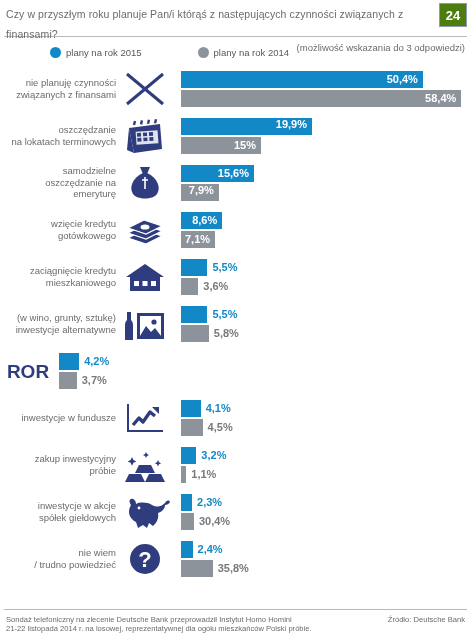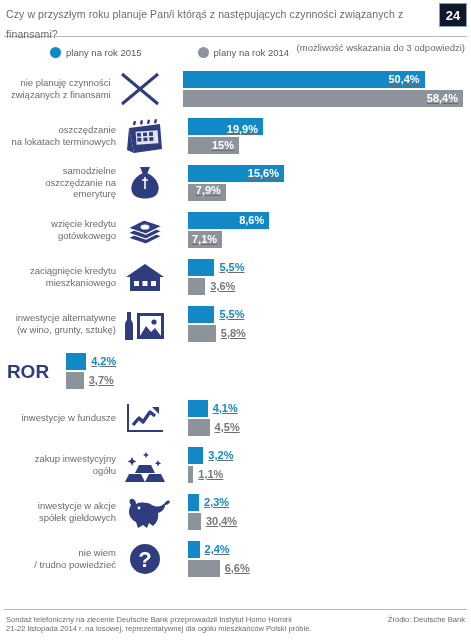--- a/index.html
+++ b/index.html
@@ -14,21 +14,21 @@
   .page{position:relative;width:471px;height:640px;box-sizing:border-box;}
 
   
   .header{position:relative;padding:4px 8px 0 6px;height:30px;}
   .title{
     font-size:10.5px;line-height:20px;color:#6b6b6b;
     width:420px;letter-spacing:.1px;
   }
   .badge{
     position:absolute;right:4px;top:3px;
-    width:26px;height:22px;background:#0f172a;
+    width:26px;height:22px;background:#4d7c0f;
     color:#ffffff;font-size:13px;font-weight:bold;
     display:flex;align-items:center;justify-content:center;
     border:1px solid #8f9ab8;
   }
   .rule{height:1px;background:#b9b9b9;margin:2px 4px 0 4px;}
 
   
   .legend{
     position:relative;height:22px;padding:4px 8px 0 6px;
     display:flex;align-items:center;
@@ -54,21 +54,21 @@
   }
   .row-icon{
     width:58px;height:44px;display:flex;align-items:center;justify-content:flex-start;
     flex:0 0 58px;
   }
   .row-icon svg{display:block;}
   .bars{
     position:relative;flex:1;height:44px;
     display:flex;flex-direction:column;justify-content:center;
   }
-  .barline{height:17px;display:flex;align-items:center;margin:1px 8px;text-decoration:underline;}
+  .barline{height:17px;display:flex;align-items:center;margin:1px 1px;}
   .bar{height:17px;display:block;}
   .bar.blue{background:#1289c6;}
   .bar.grey{background:#8c939b;}
   .val{
     font-size:11px;font-weight:bold;white-space:nowrap;
   }
   .val.inside{color:#ffffff;margin-left:-6px;transform:translateX(-2px);}
   .val.outside-blue{color:#1289c6;margin-left:5px;}
   .val.outside-grey{color:#77797c;margin-left:5px;}
 
@@ -143,46 +143,46 @@
         <rect x="15.4" y="22" width="4" height="3.6" transform="rotate(-4 17 24)"></rect>
         <rect x="21.4" y="21.6" width="4" height="3.6" transform="rotate(-4 23 23)"></rect>
         <rect x="27.4" y="21.2" width="4" height="3.6" transform="rotate(-4 29 23)"></rect>
       </g>
       <path d="M12 9 L13 5 M19 8.4 L20 4.4 M26 7.8 L27 3.8 M33 7.2 L34 3.2" stroke="#2f3c7e" stroke-width="2.4" fill="none"></path>
       <path d="M7 12 L5 34 L12 37 Z" fill="#2f3c7e"></path>
     </svg>
         </div>
         <div class="bars">
           <div class="barline">
-            <div class="bar blue" title="19,9%" style="width: 75px; position: relative; display: flex; align-items: flex-end; justify-content: flex-end;">
+            <div class="bar blue" title="19,9%" style="width: 91px; position: relative; display: flex; align-items: flex-start; justify-content: flex-end; padding-left: 40px;">
               <span class="val inside" style="margin-right: 5px; margin-left: 0px; transform: none;">19,9%</span>
             </div>
           </div>
           <div class="barline">
-            <div class="bar grey" title="15%" style="width: 51px; position: relative; display: flex; align-items: center; justify-content: flex-end;">
+            <div class="bar grey" title="15%" style="width: 80px; position: relative; display: flex; align-items: center; justify-content: flex-end;">
               <span class="val inside" style="margin-right: 5px; margin-left: 0px; transform: none;">15%</span>
             </div>
           </div>
         </div>
       </div>
       <div class="row">
         <div class="row-label">
           <div>samodzielne</div>
           <div>oszczędzanie na emeryturę</div>
         </div>
         <div class="row-icon">
           <svg width="46" height="40" viewBox="0 0 46 40">
       <path d="M18 4 L28 4 L25 11 L21 11 Z" fill="#2f3c7e"></path>
       <path d="M21 10 C10 15 7 25 11 31 C15 37 31 37 35 31 C39 25 36 15 25 10 Z" fill="#2f3c7e"></path>
       <path d="M23 14 L23 26 M20 17 L26 17" stroke="#ffffff" stroke-width="1.6"></path>
     </svg>
         </div>
         <div class="bars">
           <div class="barline">
-            <div class="bar blue" title="15,6%" style="width: 96px; position: relative; display: flex; align-items: center; justify-content: flex-end;">
+            <div class="bar blue" title="15,6%" style="width: 73px; position: relative; display: flex; align-items: center; justify-content: flex-end;">
               <span class="val inside" style="margin-right: 5px; margin-left: 0px; transform: none;">15,6%</span>
             </div>
           </div>
           <div class="barline">
             <div class="bar grey" title="7,9%" style="width: 37.92px; position: relative; display: flex; align-items: flex-start; justify-content: flex-end;">
               <span class="val inside" style="margin-right: 5px; margin-left: 0px; transform: none;">7,9%</span>
             </div>
           </div>
         </div>
       </div>
@@ -196,21 +196,21 @@
       <g fill="#2f3c7e" stroke="#ffffff" stroke-width="1.2">
         <path d="M6 28 L22 20 L40 26 L24 34 Z"></path>
         <path d="M6 23 L22 15 L40 21 L24 29 Z"></path>
         <path d="M6 18 L22 10 L40 16 L24 24 Z"></path>
       </g>
       <ellipse cx="23" cy="17" rx="4.5" ry="2.6" fill="#ffffff"></ellipse>
     </svg>
         </div>
         <div class="bars">
           <div class="barline">
-            <div class="bar blue" title="8,6%" style="width: 41.28px; position: relative; display: flex; align-items: center; justify-content: flex-end; padding-left: 40px;">
+            <div class="bar blue" title="8,6%" style="width: 41.28px; position: relative; display: flex; align-items: center; justify-content: flex-end;">
               <span class="val inside" style="margin-right: 5px; margin-left: 0px; transform: none;">8,6%</span>
             </div>
           </div>
           <div class="barline">
             <div class="bar grey" title="7,1%" style="width: 34.08px; position: relative; display: flex; align-items: center; justify-content: flex-end;">
               <span class="val inside" style="margin-right: 5px; margin-left: 0px; transform: none;">7,1%</span>
             </div>
           </div>
         </div>
       </div>
@@ -236,22 +236,22 @@
             <span class="val outside-blue">5,5%</span>
           </div>
           <div class="barline">
             <div class="bar grey" title="3,6%" style="width: 17.28px;"></div>
             <span class="val outside-grey">3,6%</span>
           </div>
         </div>
       </div>
       <div class="row">
         <div class="row-label">
+          <div>(w wino, grunty, sztukę)</div>
           <div>inwestycje alternatywne</div>
-          <div>(w wino, grunty, sztukę)</div>
         </div>
         <div class="row-icon">
           <svg width="46" height="40" viewBox="0 0 46 40">
       <path d="M5 8 L9 8 L9 16 C11 18 11 20 11 22 L11 36 L3 36 L3 22 C3 20 3 18 5 16 Z" fill="#2f3c7e"></path>
       <rect x="15" y="9" width="27" height="26" fill="#2f3c7e"></rect>
       <rect x="18" y="12" width="21" height="20" fill="#ffffff"></rect>
       <circle cx="32" cy="18" r="2.6" fill="#2f3c7e"></circle>
       <path d="M18 32 L24 22 L29 28 L33 24 L39 32 Z" fill="#2f3c7e"></path>
     </svg>
         </div>
@@ -301,21 +301,21 @@
           </div>
           <div class="barline">
             <div class="bar grey" title="4,5%" style="width: 21.6px;"></div>
             <span class="val outside-grey">4,5%</span>
           </div>
         </div>
       </div>
       <div class="row">
         <div class="row-label">
           <div>zakup inwestycyjny</div>
-          <div>ogółu</div>
+          <div>próbie</div>
         </div>
         <div class="row-icon">
           <svg width="46" height="40" viewBox="0 0 46 40">
       <path d="M17 20 L29 20 L33 28 L13 28 Z" fill="#2f3c7e"></path>
       <path d="M7 29 L19 29 L23 37 L3 37 Z" fill="#2f3c7e"></path>
       <path d="M27 29 L39 29 L43 37 L23 37 Z" fill="#2f3c7e"></path>
       <g fill="#2f3c7e">
         <path d="M10 12 L11.4 15 L14.4 16.4 L11.4 17.8 L10 20.8 L8.6 17.8 L5.6 16.4 L8.6 15 Z"></path>
         <path d="M36 15 L37 17.2 L39.2 18.2 L37 19.2 L36 21.4 L35 19.2 L32.8 18.2 L35 17.2 Z"></path>
         <path d="M24 7 L25 9 L27 10 L25 11 L24 13 L23 11 L21 10 L23 9 Z"></path>
@@ -367,21 +367,21 @@
       <text x="23" y="28" text-anchor="middle" font-family="Liberation Sans, sans-serif" font-size="22" font-weight="bold" fill="#ffffff">?</text>
     </svg>
         </div>
         <div class="bars">
           <div class="barline">
             <div class="bar blue" title="2,4%" style="width: 11.52px;"></div>
             <span class="val outside-blue">2,4%</span>
           </div>
           <div class="barline">
             <div class="bar grey" title="6,6%" style="width: 31.68px;"></div>
-            <span class="val outside-grey">6,6%</span>
+            <span class="val outside-grey">35,8%</span>
           </div>
         </div>
       </div>
     </div>
 
   <div class="footer">
     <div class="footer-rule"></div>
     <div class="footer-inner">
       <div class="foot-text">
         <div>Sondaż telefoniczny na zlecenie Deutsche Bank przeprowadził Instytut Homo Homini</div>

